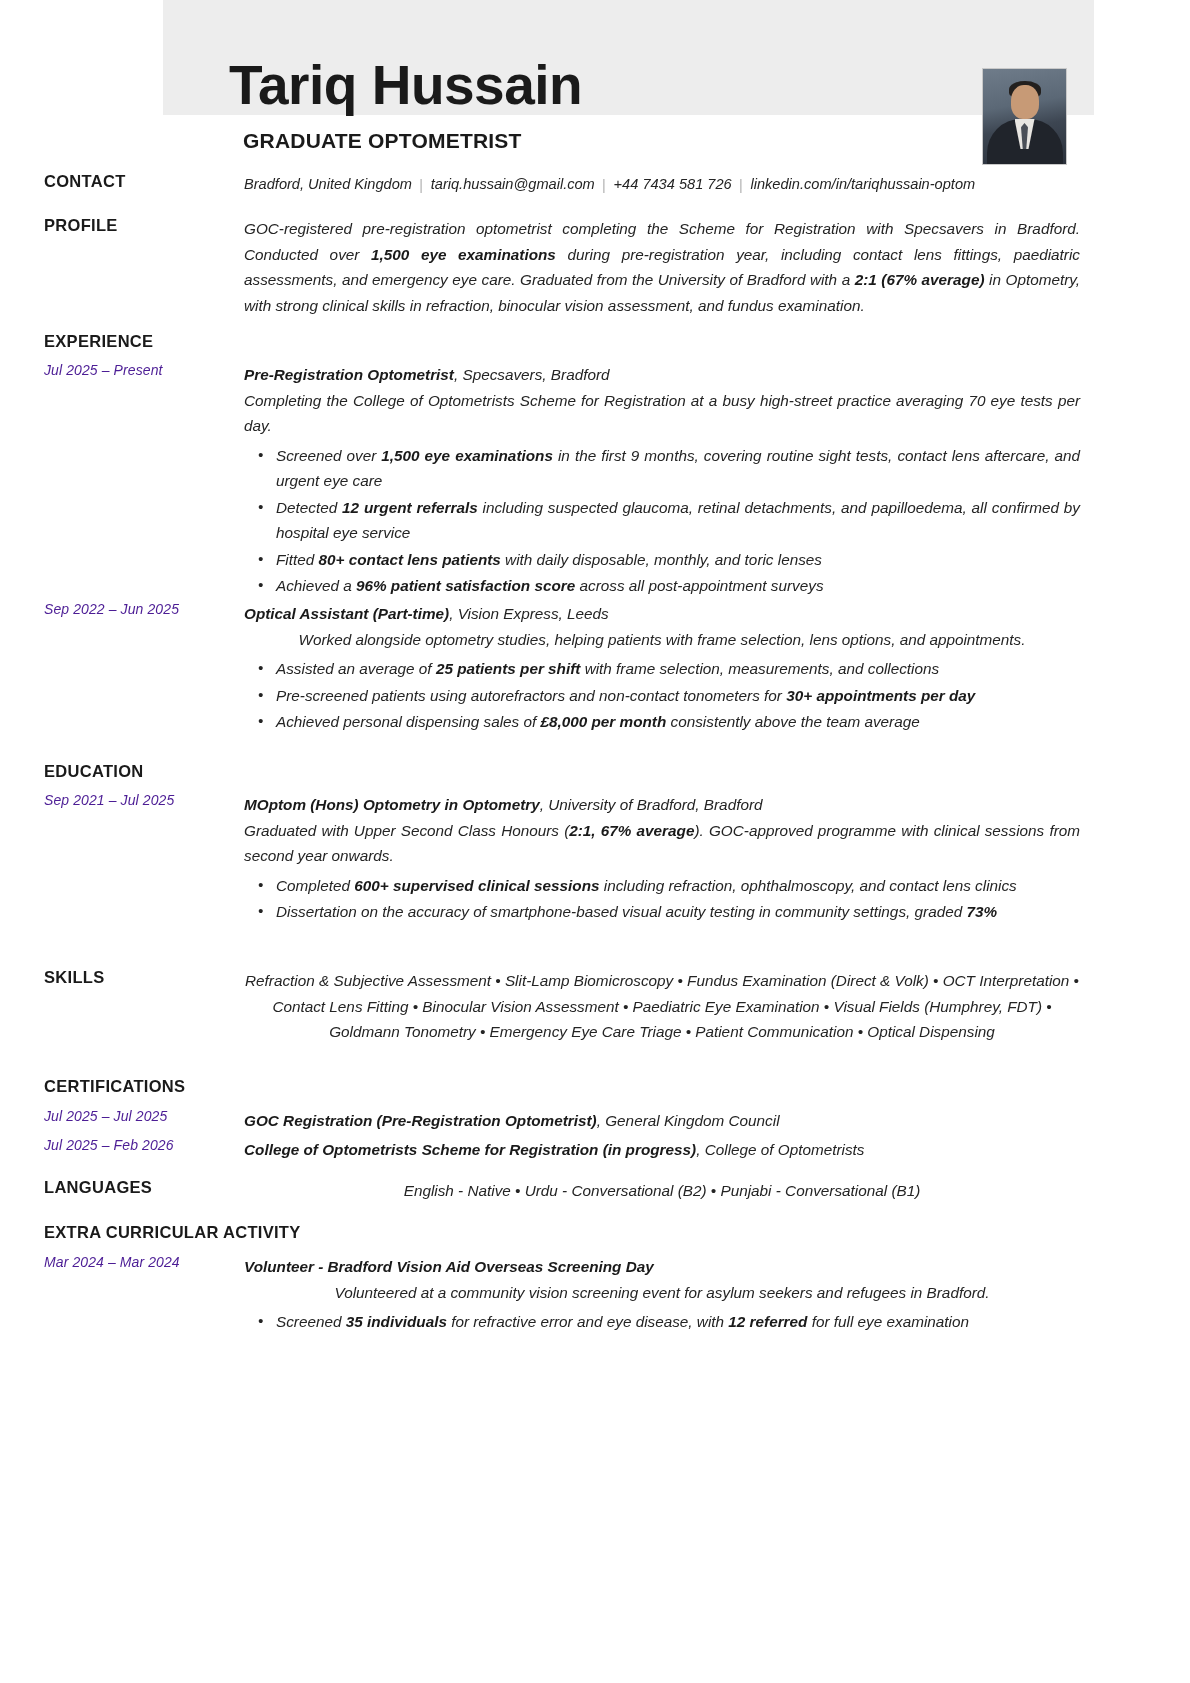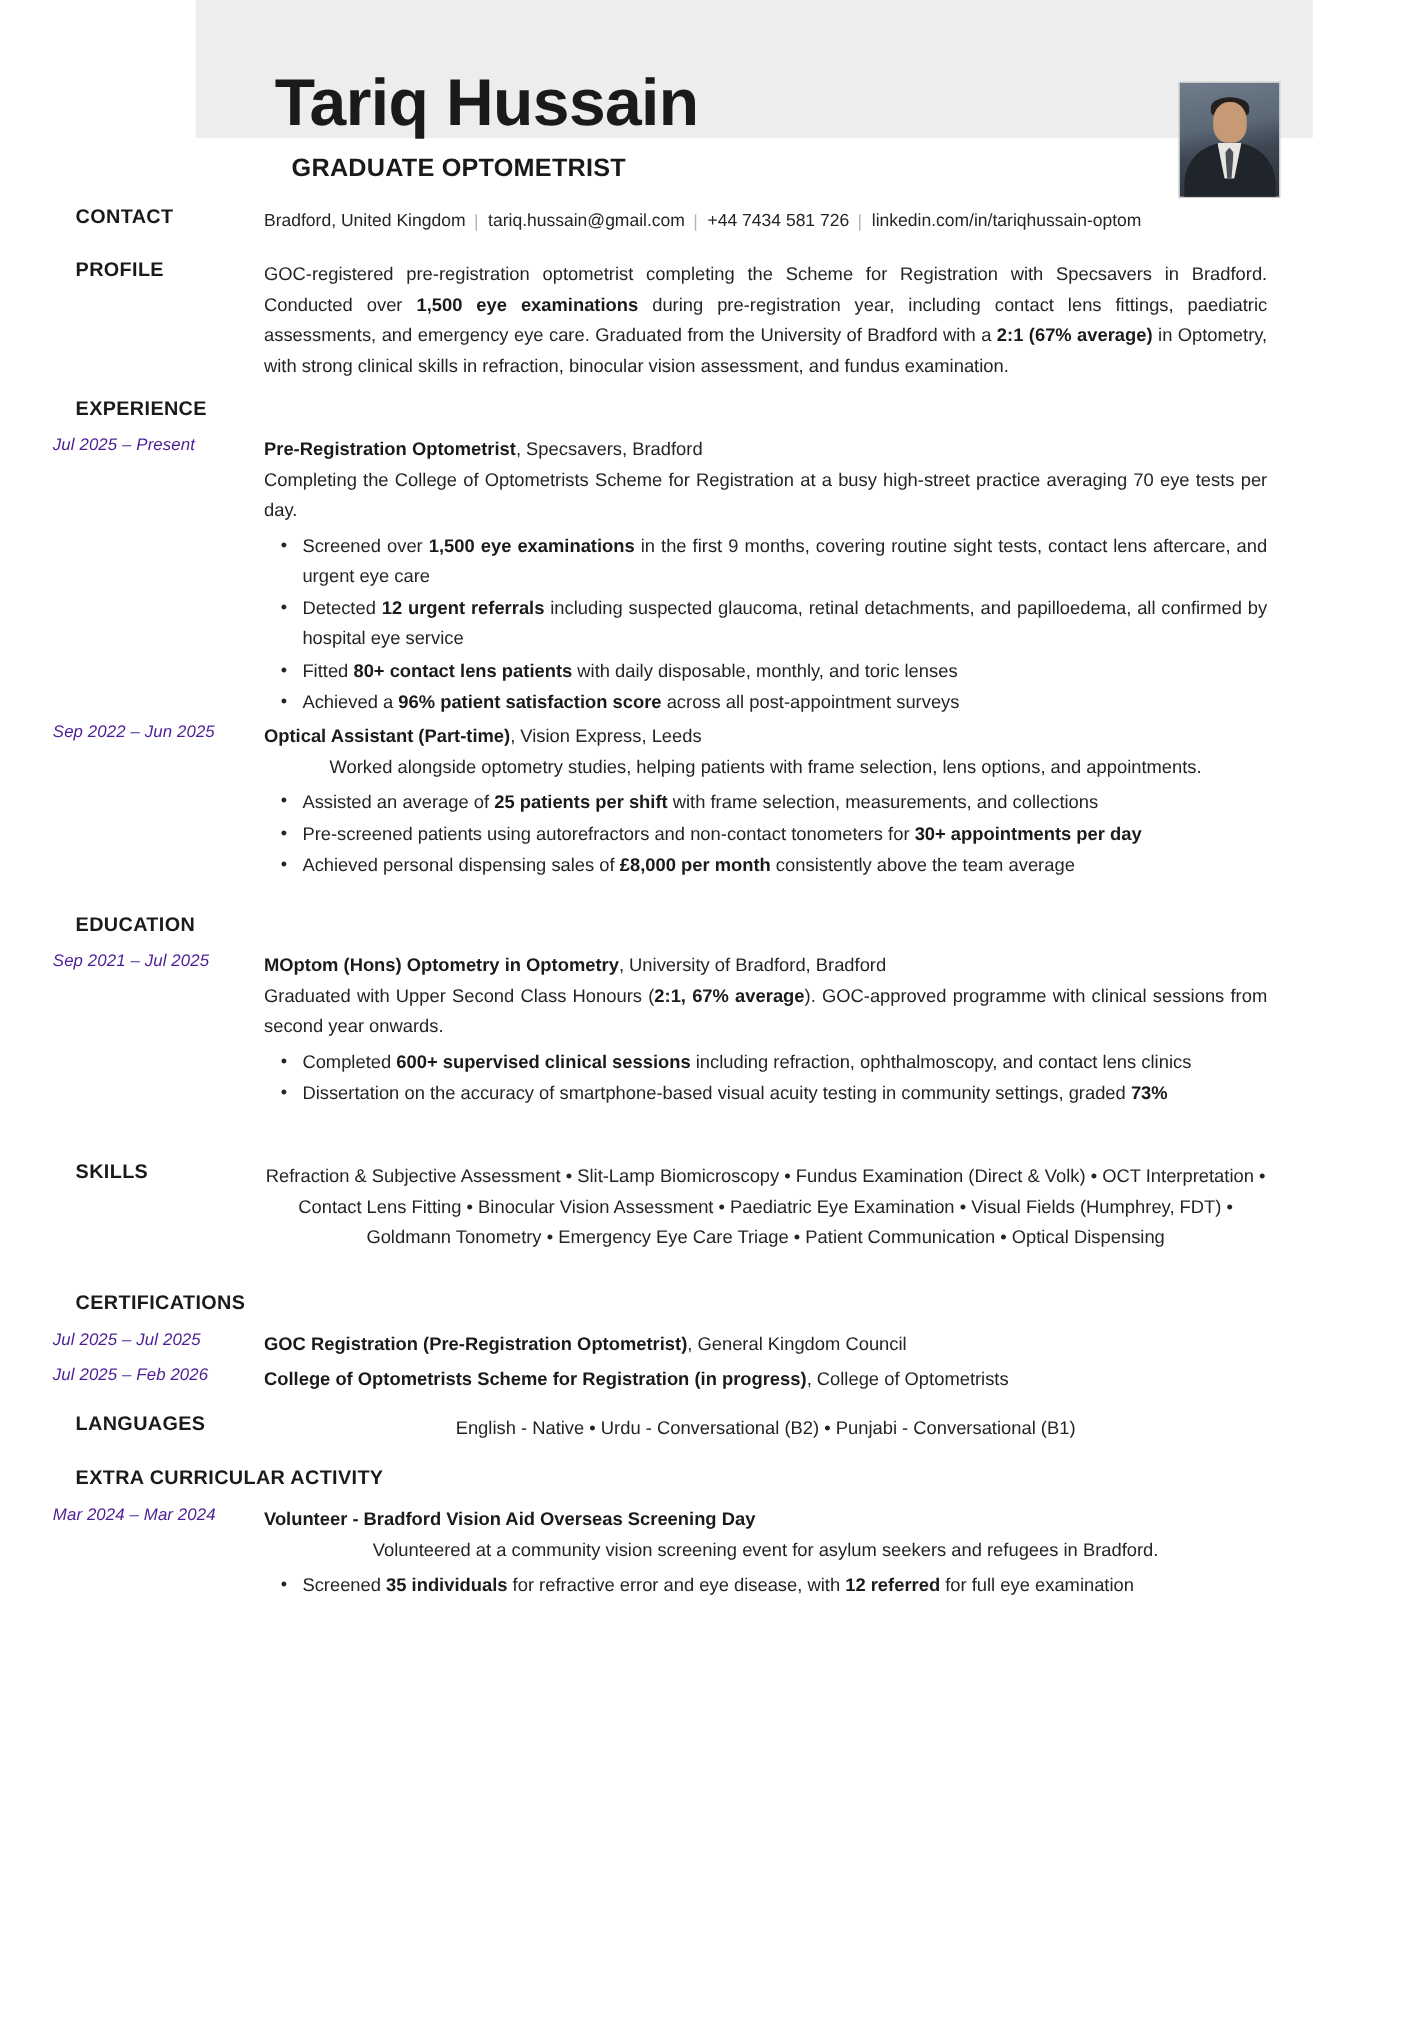--- a/index.html
+++ b/index.html
@@ -123,30 +123,30 @@
     left: 0;
     width: 1190px;
   }
   .label-col {
     position: absolute;
     left: 44px;
     width: 180px;
   }
   .content-col {
     position: absolute;
-    left: 220px;
+    left: 244px;
     width: 836px;
+    font-style: italic;
   }
   .section-label {
     font-size: 16.5px;
     font-weight: bold;
     letter-spacing: 0.3px;
     color: #1a1a1a;
     text-transform: uppercase;
-    margin-left: 19px;
   }
   .date-label {
     font-size: 14px;
     font-style: italic;
     color: #4c1d95;
     letter-spacing: 0.1px;
     white-space: nowrap;
   }
   .body-text {
     font-size: 15.3px;

